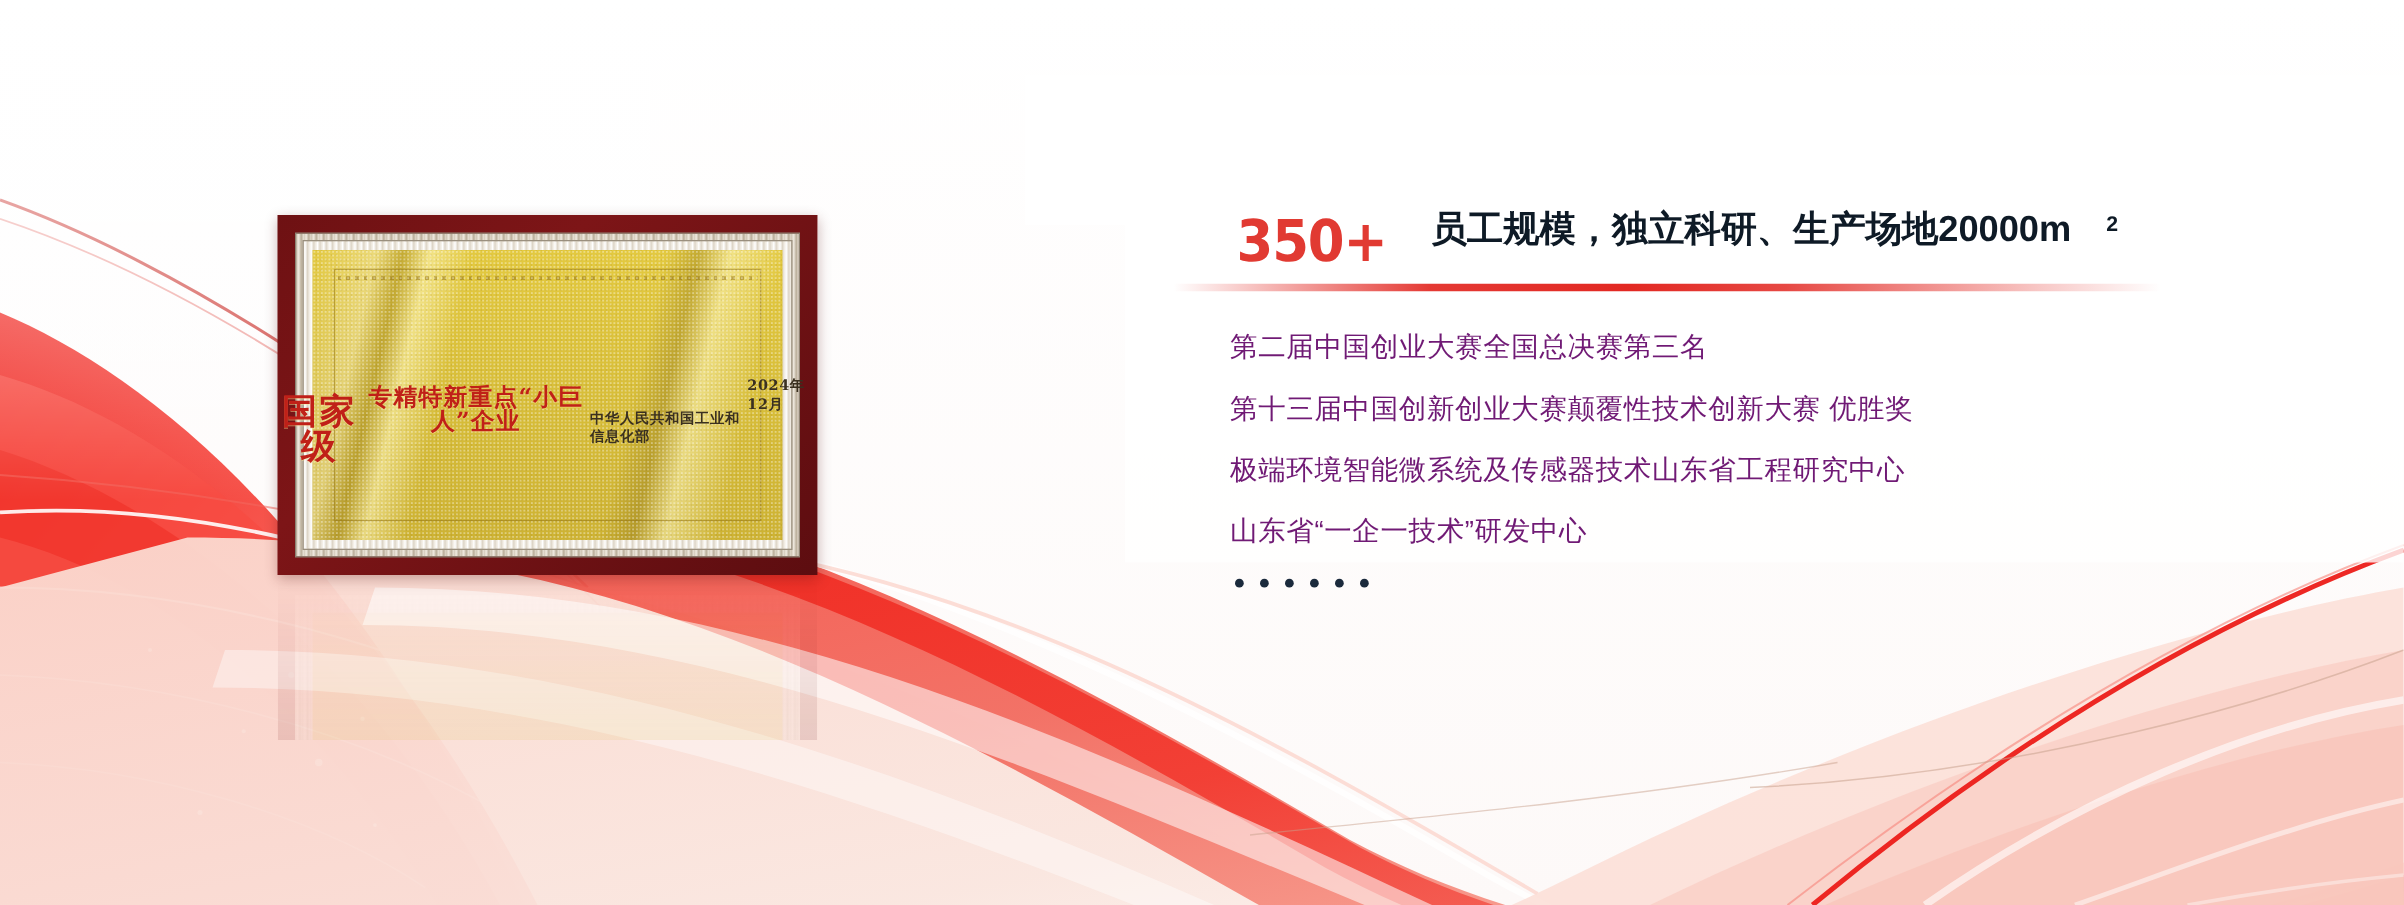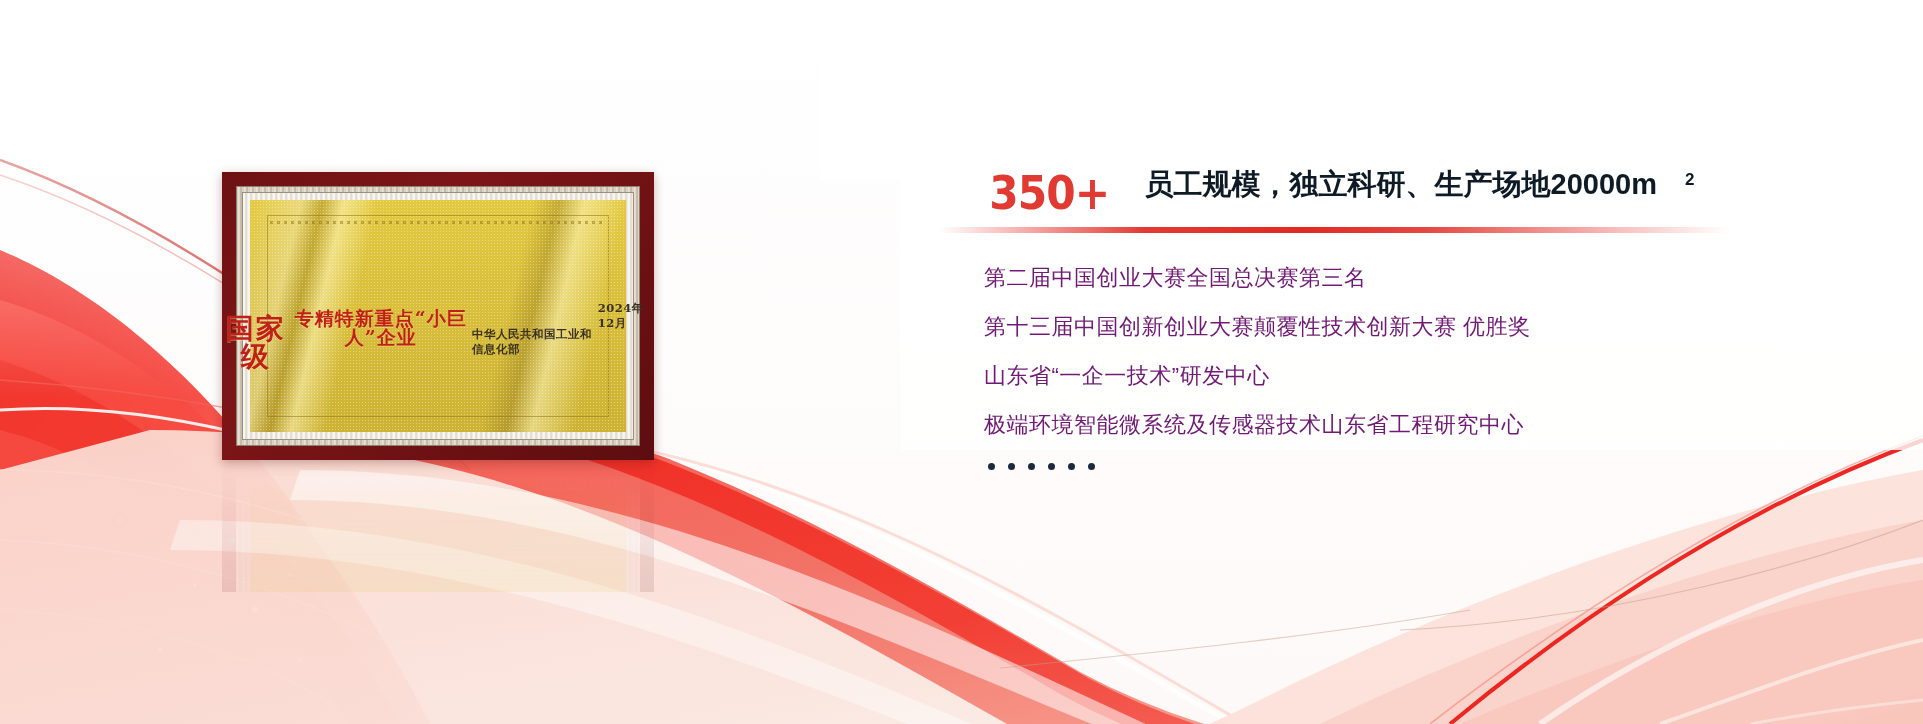--- a/index.html
+++ b/index.html
@@ -413,22 +413,22 @@
       <span id="headline-number">350+</span>
       <span id="headline-text">员工规模，独立科研、生产场地20000m</span>
       <span id="headline-sup">2</span>
     </div>
 
     <div id="headline-rule"></div>
 
     <div id="awards">
       <div class="award-item">第二届中国创业大赛全国总决赛第三名</div>
       <div class="award-item">第十三届中国创新创业大赛颠覆性技术创新大赛 优胜奖</div>
+      <div class="award-item">极端环境智能微系统及传感器技术山东省工程研究中心</div>
       <div class="award-item">山东省“一企一技术”研发中心</div>
-      <div class="award-item">极端环境智能微系统及传感器技术山东省工程研究中心</div>
 
       <div id="awards-ellipsis">
         <span class="dot"></span>
         <span class="dot"></span>
         <span class="dot"></span>
         <span class="dot"></span>
         <span class="dot"></span>
         <span class="dot"></span>
       </div>
     </div>

